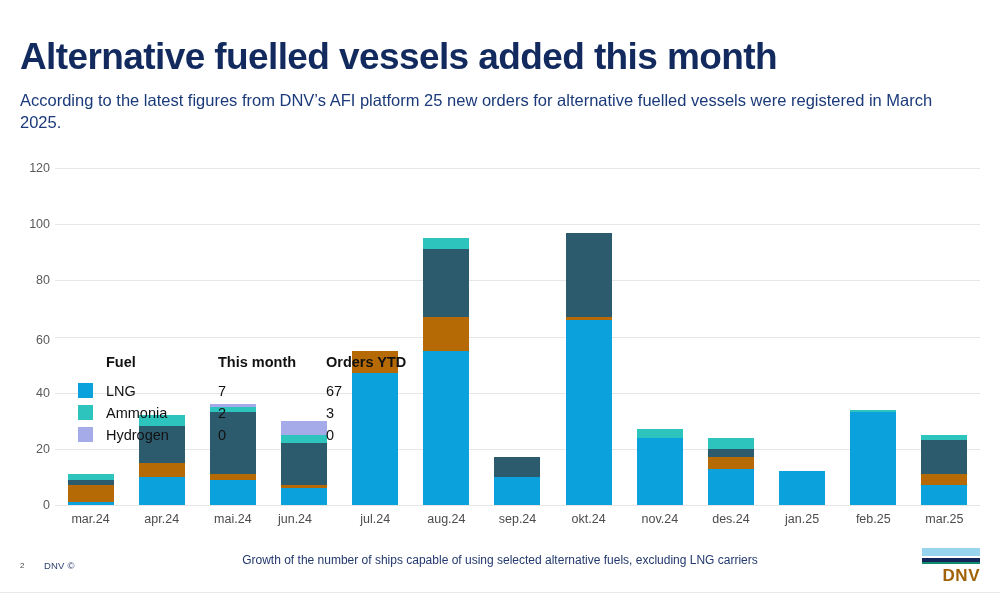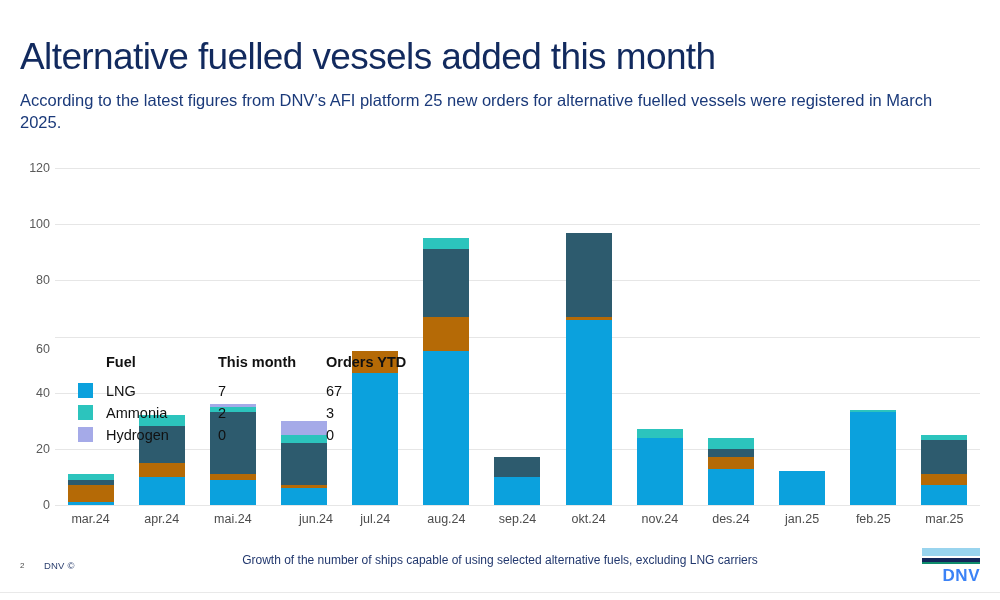--- a/index.html
+++ b/index.html
@@ -14,21 +14,21 @@
   #slide {
     position: relative;
     width: 1000px; height: 600px;
     background: #ffffff;
   }
 
   
   #header { position: absolute; left: 20px; top: 38px; width: 950px; }
   #page-title {
     font-size: 37px;
-    font-weight: normal;
+    font-weight: bold;
     letter-spacing: -0.6px;
     color: #122a5e;
     line-height: 1.05;
     white-space: nowrap;
   }
   #page-subtitle {
     margin-top: 12px;
     font-size: 16.5px;
     font-weight: normal;
     color: #1b3a7a;
@@ -176,21 +176,21 @@
   #dnv-logo .bar-db { position:absolute; left:0; top:10px; width:58px; height:4px; background:#12265a; }
   #dnv-logo .bar-gn { position:absolute; left:0; top:14px; width:58px; height:2px; background:#0f8c6c; }
   #dnv-logo .wordmark {
     position: absolute;
     left: 0; top: 18px;
     width: 58px;
     text-align: right;
     font-size: 17px;
     font-weight: bold;
     letter-spacing: 0.5px;
-    color: #3b82f6;
+    color: #a16207;
   }
 </style>
 </head>
 <body>
 
 <div id="slide">
 
   <div id="header">
     <div id="page-title">Alternative fuelled vessels added this month</div>
     <div id="page-subtitle">According to the latest figures from DNV’s AFI platform 25 new orders for alternative fuelled vessels were registered in March 2025.</div>
@@ -203,21 +203,21 @@
         <div class="gridline" style="top: 224.667px;"></div>
         <div class="gridline" style="top: 168.5px;"></div>
         <div class="gridline" style="top: 112.333px;"></div>
         <div class="gridline" style="top: 56.1667px;"></div>
         <div class="gridline" style="top: 0px;"></div>
       </div>
     <div id="ytick-wrap">
         <div class="ytick" style="top: 337px;">0</div>
         <div class="ytick" style="top: 280.833px;">20</div>
         <div class="ytick" style="top: 224.667px;">40</div>
-        <div class="ytick" style="top: 181px;">60</div>
+        <div class="ytick" style="top: 172px;">60</div>
         <div class="ytick" style="top: 112.333px;">80</div>
         <div class="ytick" style="top: 56.1667px;">100</div>
         <div class="ytick" style="top: 0px;">120</div>
       </div>
     <div id="bars">
         <div class="bar-group" style="left: 0px; width: 71.1538px;">
           <div class="bar-stack">
             <div class="seg" title="LNG: 1" style="height: 2.80833px; background: rgb(11, 161, 221);"></div>
             <div class="seg" title="LPG: 6" style="height: 16.85px; background: rgb(181, 106, 6);"></div>
             <div class="seg" title="Methanol: 2" style="height: 5.61667px; background: rgb(45, 91, 110);"></div>
@@ -308,21 +308,21 @@
             <div class="seg" title="LPG: 4" style="height: 11.2333px; background: rgb(181, 106, 6);"></div>
             <div class="seg" title="Methanol: 12" style="height: 33.7px; background: rgb(45, 91, 110);"></div>
             <div class="seg" title="Ammonia: 2" style="height: 5.61667px; background: rgb(44, 196, 189);"></div>
           </div>
         </div>
       </div>
     <div id="xaxis">
         <div class="xtick" style="left: 35.5769px;">mar.24</div>
         <div class="xtick" style="left: 106.731px;">apr.24</div>
         <div class="xtick" style="left: 177.885px;">mai.24</div>
-        <div class="xtick" style="left: 261px;">jun.24</div>
+        <div class="xtick" style="left: 240px;">jun.24</div>
         <div class="xtick" style="left: 320.192px;">jul.24</div>
         <div class="xtick" style="left: 391.346px;">aug.24</div>
         <div class="xtick" style="left: 462.5px;">sep.24</div>
         <div class="xtick" style="left: 533.654px;">okt.24</div>
         <div class="xtick" style="left: 604.808px;">nov.24</div>
         <div class="xtick" style="left: 675.962px;">des.24</div>
         <div class="xtick" style="left: 747.115px;">jan.25</div>
         <div class="xtick" style="left: 818.269px;">feb.25</div>
         <div class="xtick" style="left: 889.423px;">mar.25</div>
       </div>

